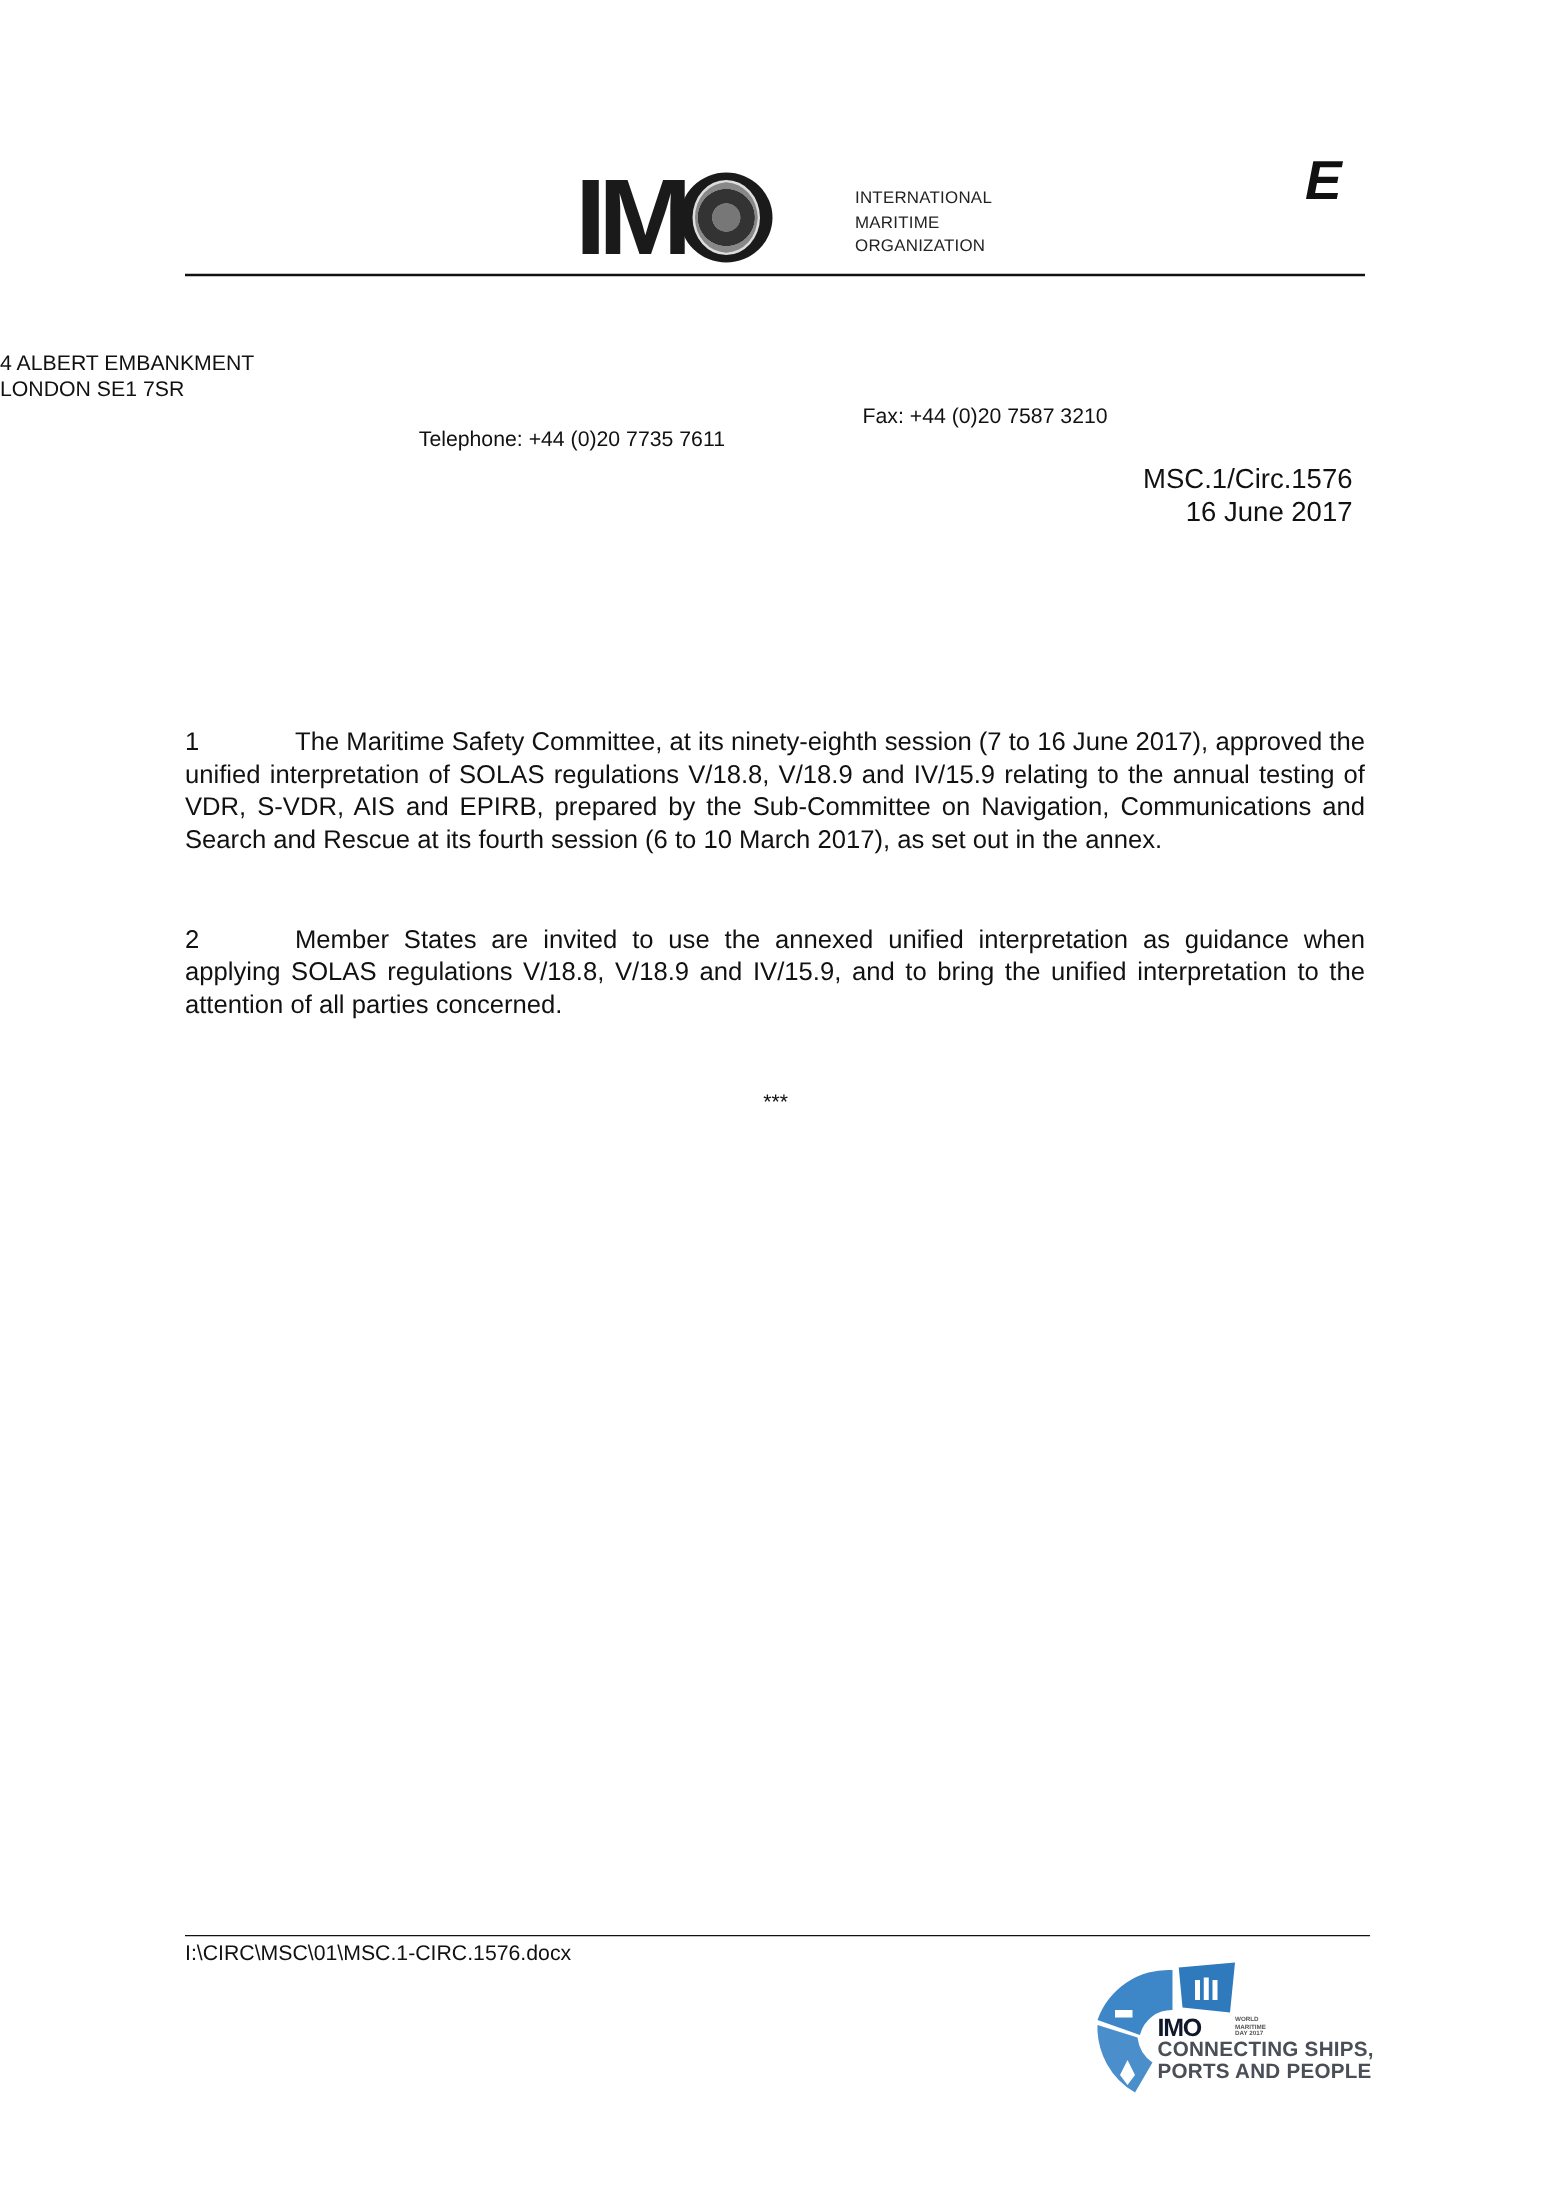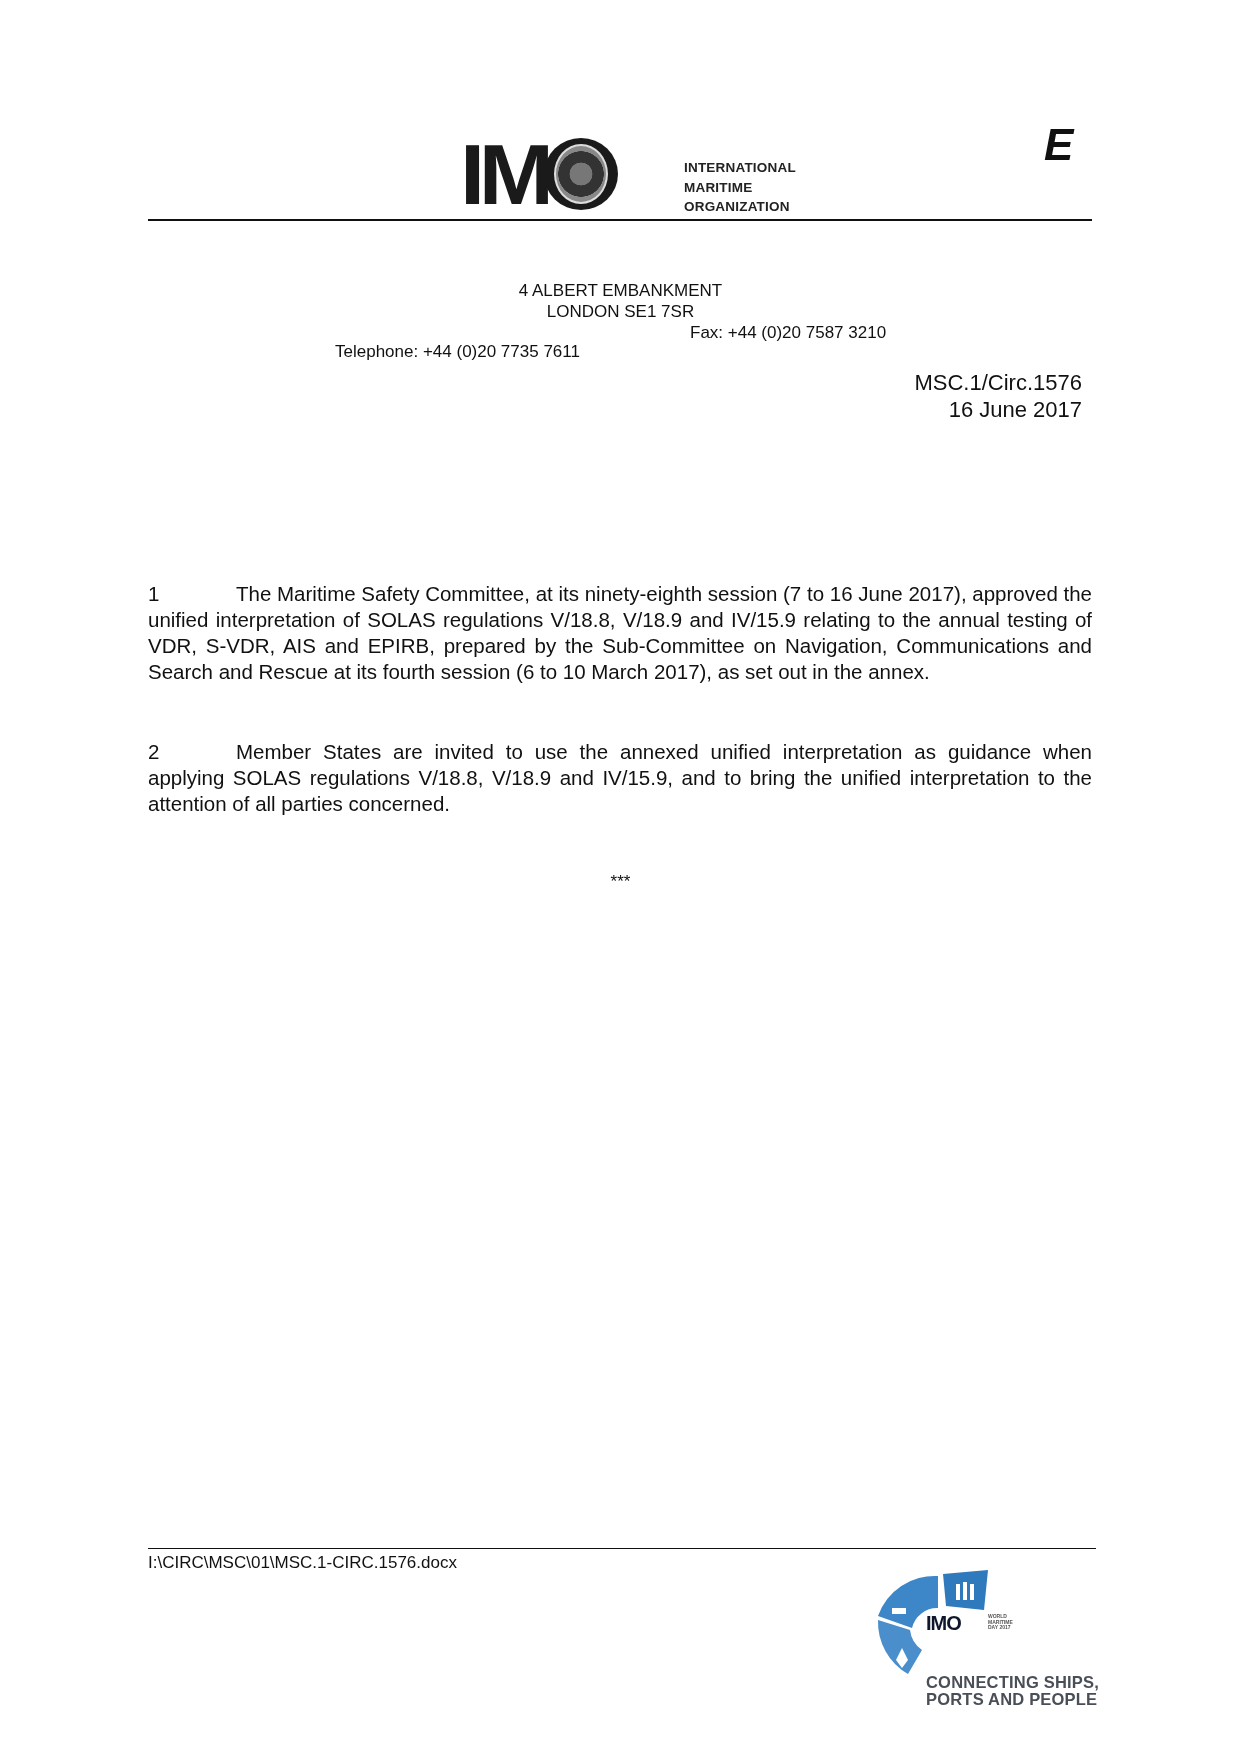--- a/index.html
+++ b/index.html
@@ -8,26 +8,26 @@
     .abs { position: absolute; }
 
     
     .logo-imo { left: 462px; top: 138px; height: 72px; display: flex; align-items: center; }
     .imo-letters { font-family: "Liberation Sans", sans-serif; font-weight: 900; font-size: 86px;
                    letter-spacing: -6px; line-height: 72px; color: #1a1a1a; transform: scaleX(1.05); }
     .imo-emblem { width: 74px; height: 72px; border-radius: 50%; background: #1a1a1a; margin-left: -2px;
                   display: flex; align-items: center; justify-content: center; }
     .imo-emblem-inner { width: 50px; height: 56px; border-radius: 50%; border: 2px solid #ddd;
                         background: radial-gradient(circle, #777 0 30%, #333 31% 60%, #888 61%); }
-    .org-name { left: 684px; top: 158px; font-weight: 700; font-size: 13.5px; line-height: 19.5px; color: #222; letter-spacing: 0.2px; }
+    .org-name { left: 684px; top: 148px; font-weight: 400; font-size: 13.5px; line-height: 19.5px; color: #222; letter-spacing: 0.2px; }
     .lang-mark { left: 1044px; top: 120px; font-weight: 700; font-style: italic; font-size: 44px; color: #111; }
     .rule-top { left: 148px; top: 219px; width: 944px; height: 2px; background: #111; }
 
     
-    .address { left: 0; width: 1241px; text-align: center; font-size: 17px; line-height: 21px; }
+    .address { left: 0; width: 1241px; text-align: left; font-size: 17px; line-height: 21px; }
     .addr1 { top: 280px; }
     .addr2 { top: 301px; }
     .tel { left: 335px; top: 342px; font-size: 17px; text-align: right; }
     .fax { left: 690px; top: 323px; font-size: 17px; }
 
     
     .ref { right: 159px; text-align: right; font-size: 22px; line-height: 26px; }
     .ref1 { top: 370px; margin-left: 41px; }
     .ref2 { top: 397px; }
 
@@ -41,21 +41,21 @@
     .para2 { top: 739px; }
     .pnum { display: inline-block; width: 88px; }
 
     .stars { left: 0; width: 1241px; text-align: center; top: 872px; font-size: 17px; }
 
     
     .rule-bottom { left: 148px; top: 1548px; width: 948px; height: 1px; background: #111; }
     .footer-path { left: 148px; top: 1553px; font-size: 17px; }
 
     .wmd-logo { left: 868px; top: 1568px; width: 230px; height: 110px; }
-    .wmd-text { left: 926px; top: 1632px; font-weight: 700; font-size: 16.5px; line-height: 17px; color: #4a4f57; letter-spacing: 0.2px; margin-top: 42px; }
+    .wmd-text { left: 926px; top: 1632px; font-weight: 700; font-size: 16.5px; line-height: 17px; color: #4a4f57; letter-spacing: 0.2px; }
     .wmd-imo { left: 926px; top: 1612px; font-weight: 900; font-size: 20px; color: #0f172a; letter-spacing: -1px; }
     .wmd-small { left: 988px; top: 1614px; font-size: 5px; line-height: 5.5px; font-weight: 700; color: #555; }
   </style>
 </head>
 <body>
 
 <div class="abs logo-imo">
   <span class="imo-letters">IM</span>
   <span class="imo-emblem">
       <span class="imo-emblem-inner"></span>

